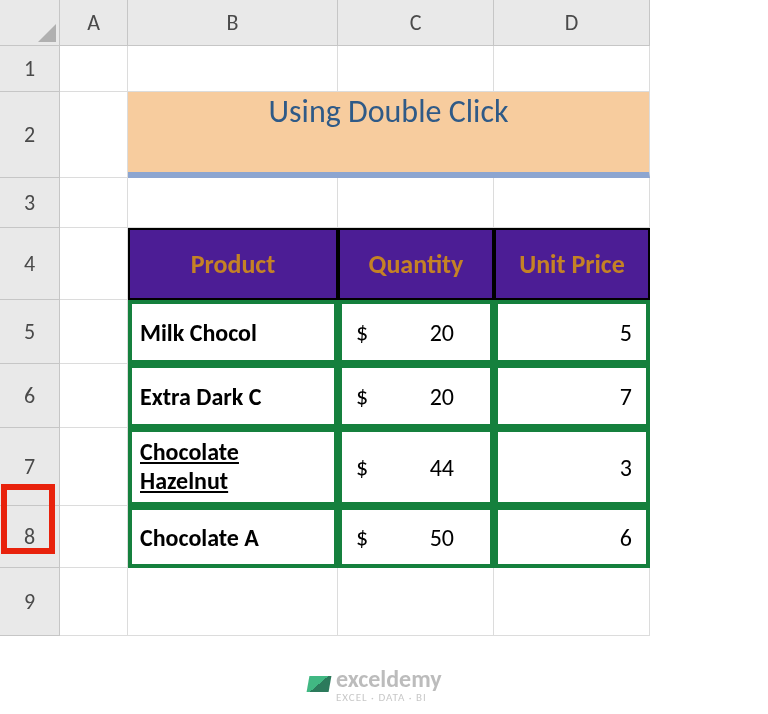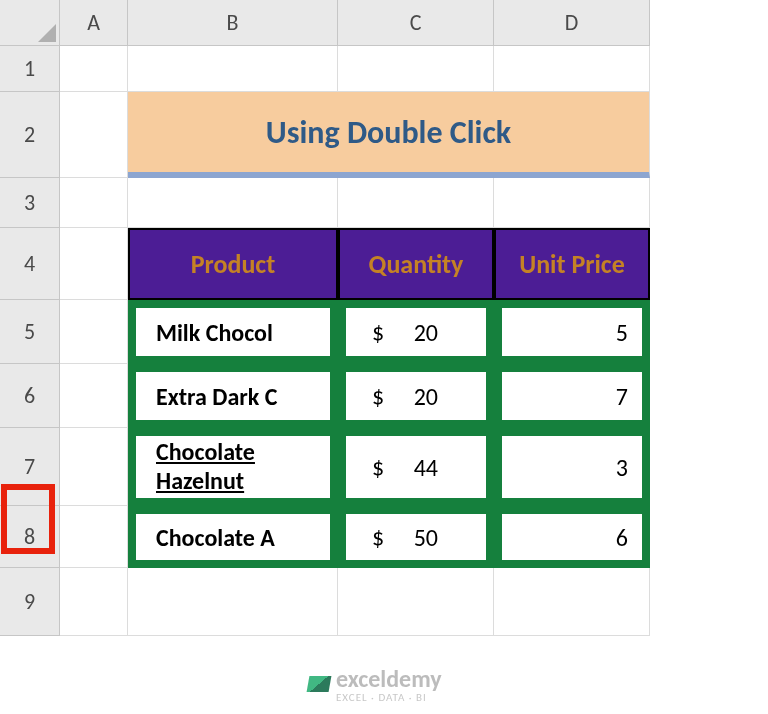--- a/index.html
+++ b/index.html
@@ -56,47 +56,46 @@
     }
     .cell {
       border-right: 1px solid #dcdcdc;
       border-bottom: 1px solid #dcdcdc;
       background: #fff;
     }
     .merged-title-wrap {
       grid-column: 3 / 6;
       grid-row: 3;
       display: flex;
-      align-items: center;
       justify-content: center;
       background: #f7cc9e;
       border-bottom: 6px solid #8ca5d0;
       font-size: 32px;
-      font-weight: bold;
+      font-weight: normal;
       color: #2f5a87;
       border-right: 1px solid #dcdcdc;
     }
     .th {
       background: #4c1d95;
       color: #c58225;
       font-weight: bold;
       font-size: 26px;
       display: flex;
       align-items: center;
       justify-content: center;
       border: 2px solid #000;
     }
     .td {
       background: #fff;
-      border: 8px solid #15803d;
+      border: 4px solid #15803d;
       display: flex;
       align-items: center;
       font-size: 24px;
       font-weight: bold;
-      padding: 0 20px;
+      padding: 0 8px;
       overflow: hidden;
       white-space: nowrap;
     }
     .td.wrap { white-space: normal; line-height: 1.2; text-decoration: underline; }
     .td.price { justify-content: space-between; font-weight: normal; font-size: 24px; }
     .td.price .dollar { margin-left: 6px; }
     .td.price .num { margin-right: 28px; }
     .td.qty { justify-content: flex-end; font-weight: normal; padding-right: 14px; }
     .highlight-box {
       position: absolute;

